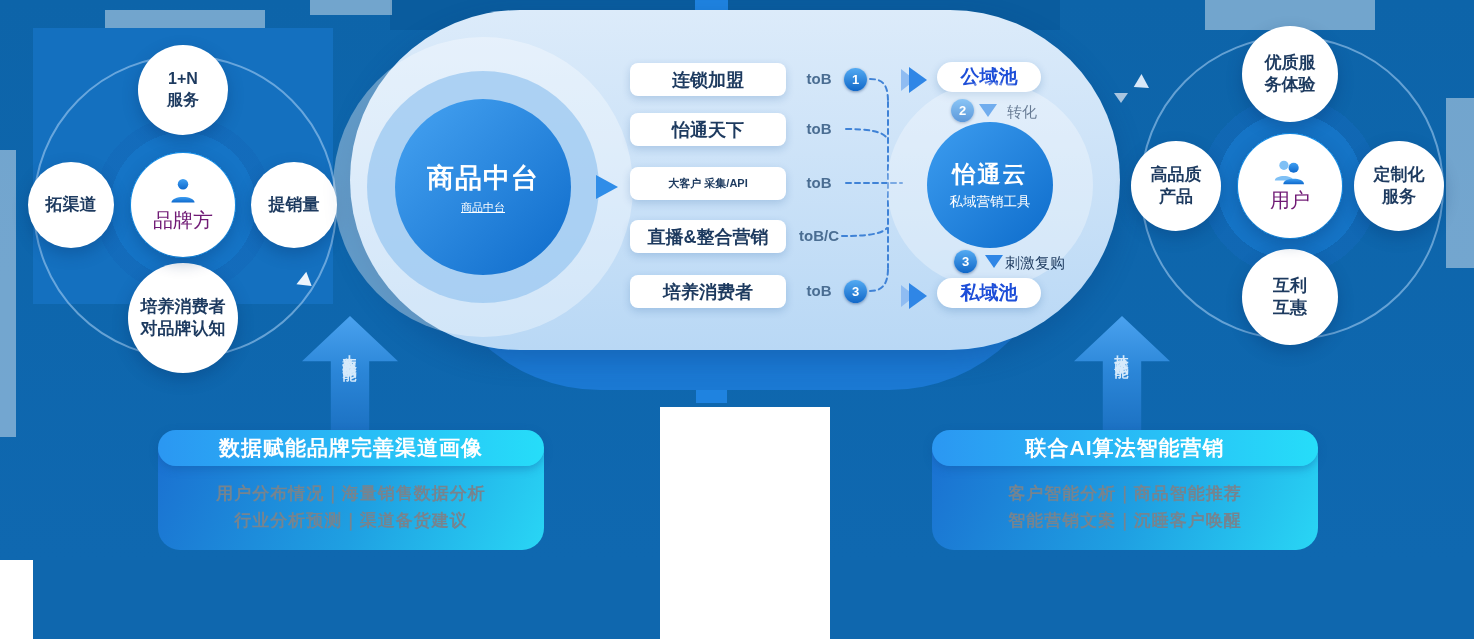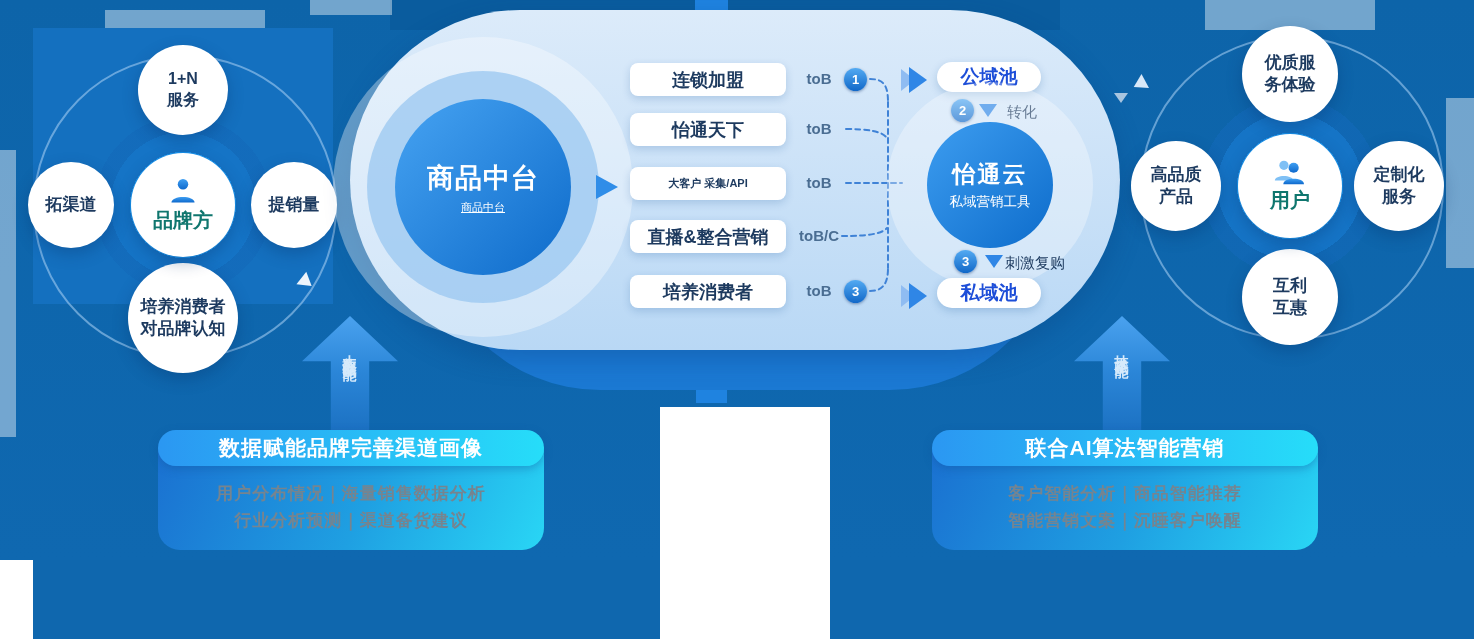--- a/index.html
+++ b/index.html
@@ -16,21 +16,21 @@
   .left-card{background:#1470bf;}
   .behind-pill{background:#1b79d3;border-radius:170px;}
   
   .orbit{border:2px solid rgba(173,211,246,.55);border-radius:50%;}
   .disc{border-radius:50%;background:radial-gradient(circle,#1a93ec 0 30%,#1574c6 30% 41%,rgba(19,105,185,.6) 41% 50%,rgba(19,105,185,0) 50%);}
   .sat{background:#fff;border-radius:50%;display:flex;align-items:center;justify-content:center;
        text-align:center;color:#1d3a5f;font-weight:700;font-size:17px;line-height:1.3;
        box-shadow:0 6px 16px rgba(8,48,100,.30);white-space:pre-line;}
   .hub{background:#fff;border-radius:50%;display:flex;flex-direction:column;align-items:center;
        justify-content:center;gap:2px;box-shadow:0 6px 16px rgba(8,48,100,.30);}
-  .hub-label{color:#0f766e;font-weight:700;font-size:20px;}
+  .hub-label{color:#701a75;font-weight:400;font-size:20px;}
   
   .pill{left:350px;top:10px;width:770px;height:340px;border-radius:170px;
         background:linear-gradient(180deg,#dcebfa,#b9d8f5);box-shadow:0 10px 26px rgba(8,56,120,.28);}
   .ring{border-radius:50%;}
   .circle-main{border-radius:50%;background:linear-gradient(135deg,#46a3f2,#0e6bca);
         display:flex;flex-direction:column;align-items:center;justify-content:center;gap:4px;color:#fff;}
   .cm-title{font-size:27px;font-weight:700;letter-spacing:1px;}
   .cm-sub{font-size:11px;text-decoration:underline;}
   .play{width:0;height:0;border-left:22px solid #2f8de8;border-top:12px solid transparent;border-bottom:12px solid transparent;}
   .chan{width:156px;height:33px;background:#fff;border-radius:8px;display:flex;align-items:center;

